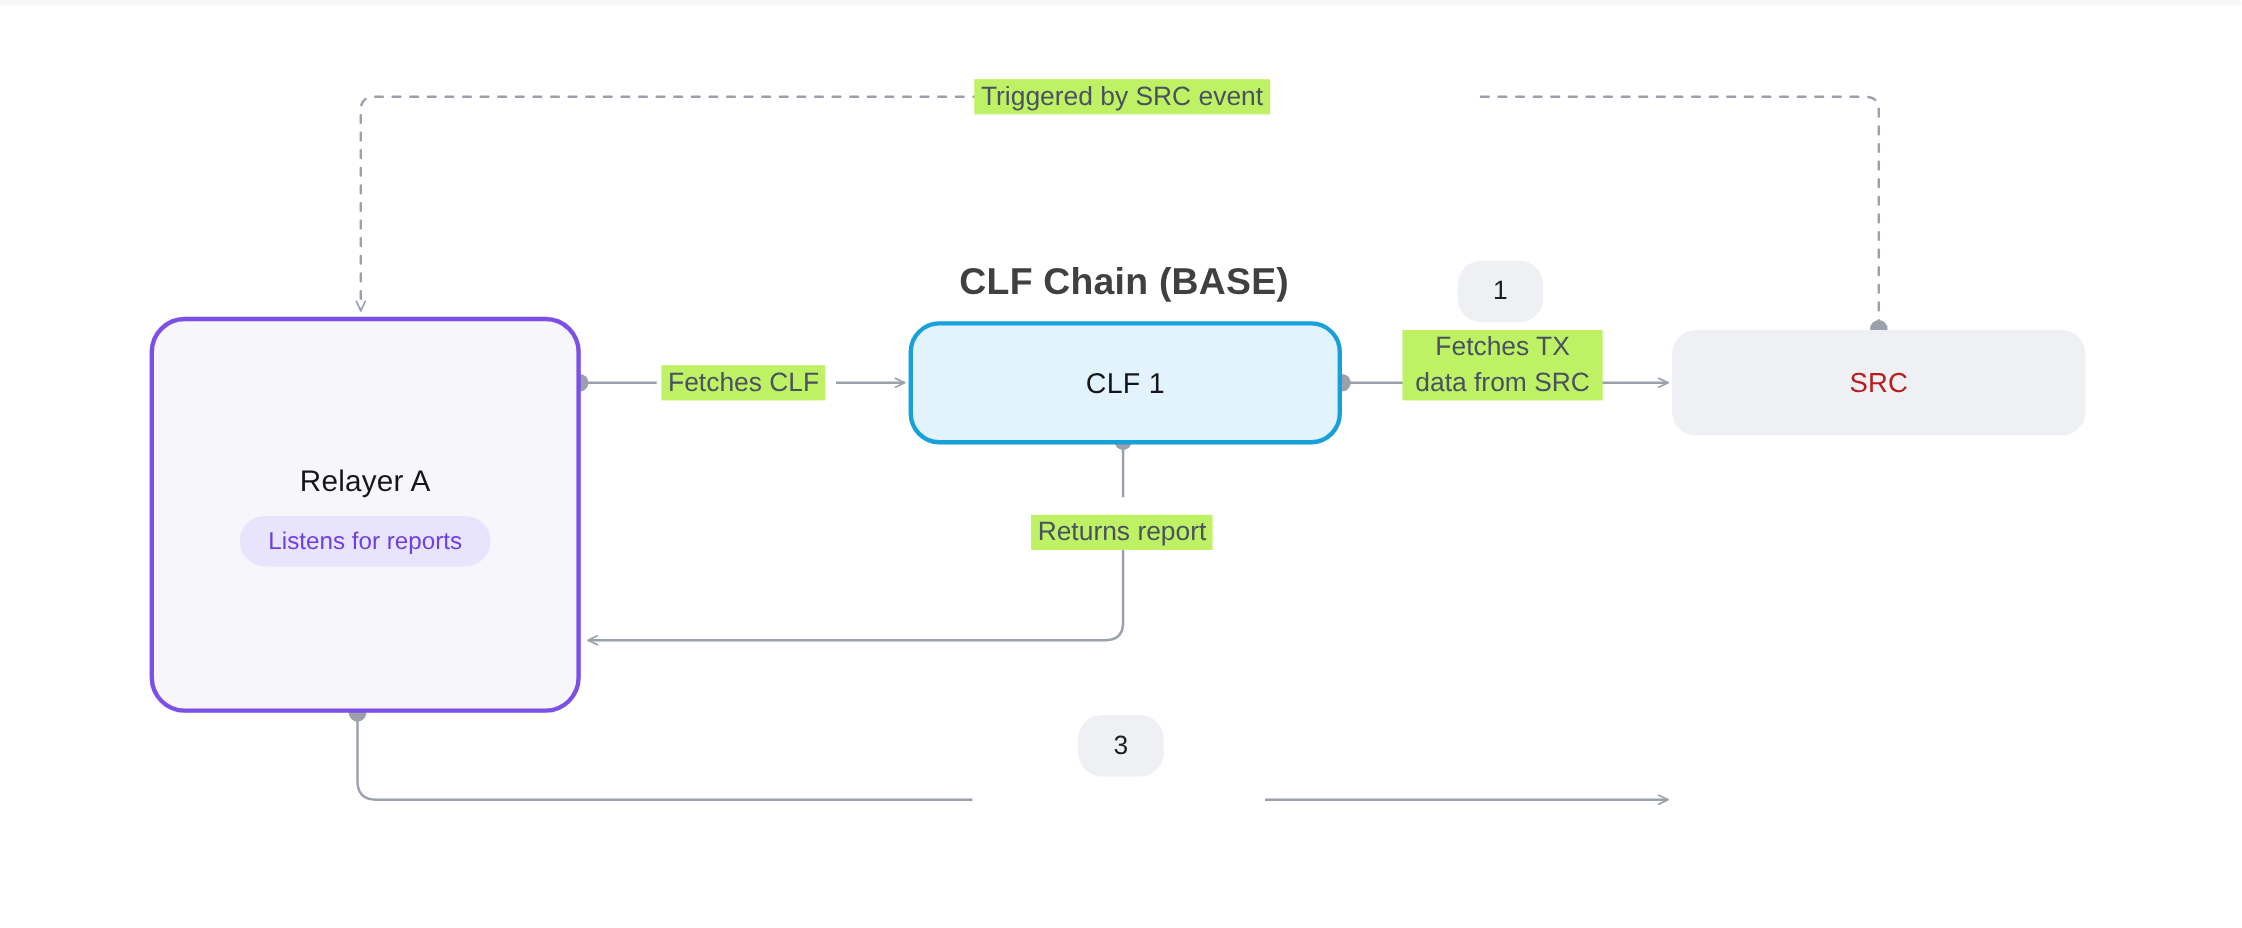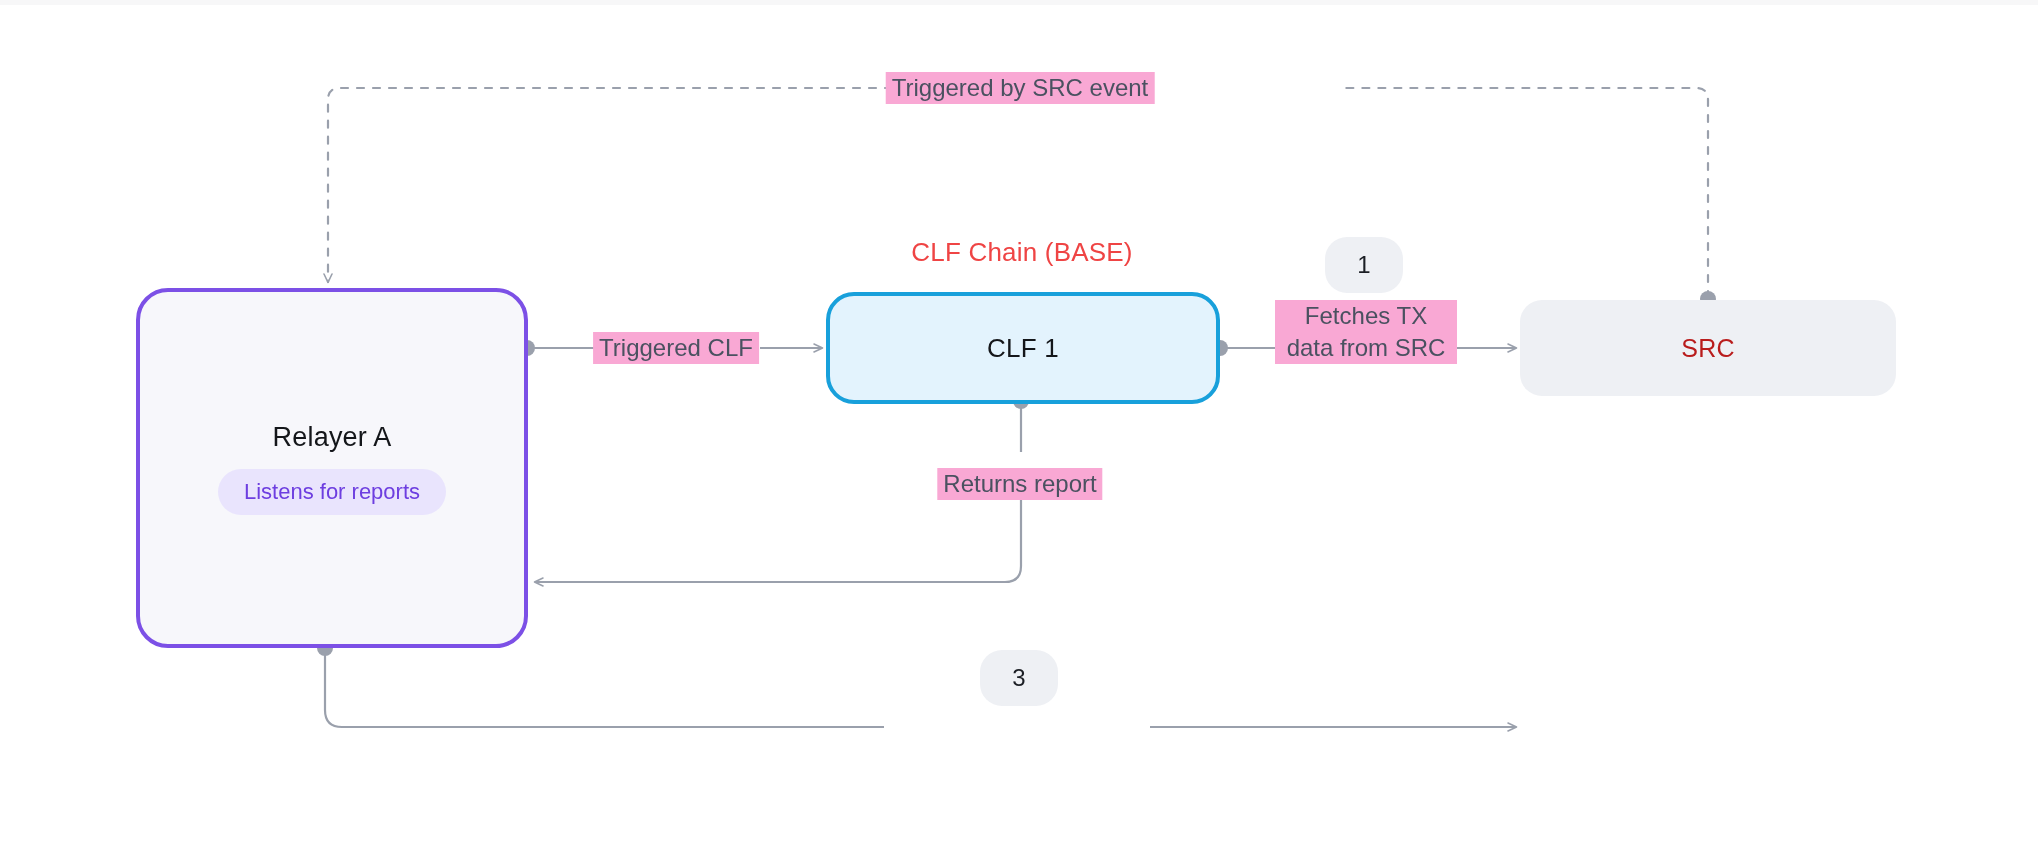--- a/index.html
+++ b/index.html
@@ -65,35 +65,36 @@
     border:4px solid #18a0db;
     border-radius:28px;
     color:#14161a;
     font-size:26px;
     letter-spacing:.2px;
   }
 
   
   .group-label{
     position:absolute;
-    color:#ef4444;
-    font-size:26px;
+    color:#404040;
+    font-size:34px;
     letter-spacing:.2px;
     white-space:nowrap;
+    font-weight:bold;
   }
 
   
   .edge-label{
     position:absolute;
     color:#4a5160;
     font-size:24px;
     line-height:32px;
     text-align:center;
     white-space:nowrap;
-    background:#f9a8d4;
+    background:#bef264;
     padding:0 6px;
   }
   .edge-label.multiline{white-space:normal;width:170px;}
 
   
   .step-badge{
     position:absolute;
     background:#eef0f4;
     color:#1b1e24;
     border-radius:22px;
@@ -147,21 +148,21 @@
 
     <g>
       <path d="M325,648 L325,710 Q325,727 342,727 L884,727" fill="none" stroke="#9aa0ac" stroke-width="2.2"></path>
       <path d="M1150,727 L1516,727" fill="none" stroke="#9aa0ac" stroke-width="2.2" marker-end="url(#arrow)"></path>
       <circle cx="325" cy="648" r="8" fill="#9aa0ac"></circle>
     </g>
   </svg>
 
   <div class="edge-label" style="left:1020px;top:72px;transform:translateX(-50%);">Triggered by SRC event</div>
 
-  <div class="edge-label" style="left:676px;top:332px;transform:translateX(-50%);">Triggered CLF</div>
+  <div class="edge-label" style="left:676px;top:332px;transform:translateX(-50%);">Fetches CLF</div>
 
   <div class="edge-label multiline" style="left:1366px;top:300px;transform:translateX(-50%);text-align:center;">Fetches TX data from SRC</div>
 
   <div class="edge-label" style="left:1020px;top:468px;transform:translateX(-50%);">Returns report</div>
 
 
   <div class="step-badge" style="left:1325px;top:237px;">1</div>
 
   <div class="step-badge" style="left:980px;top:650px;">3</div>
 

